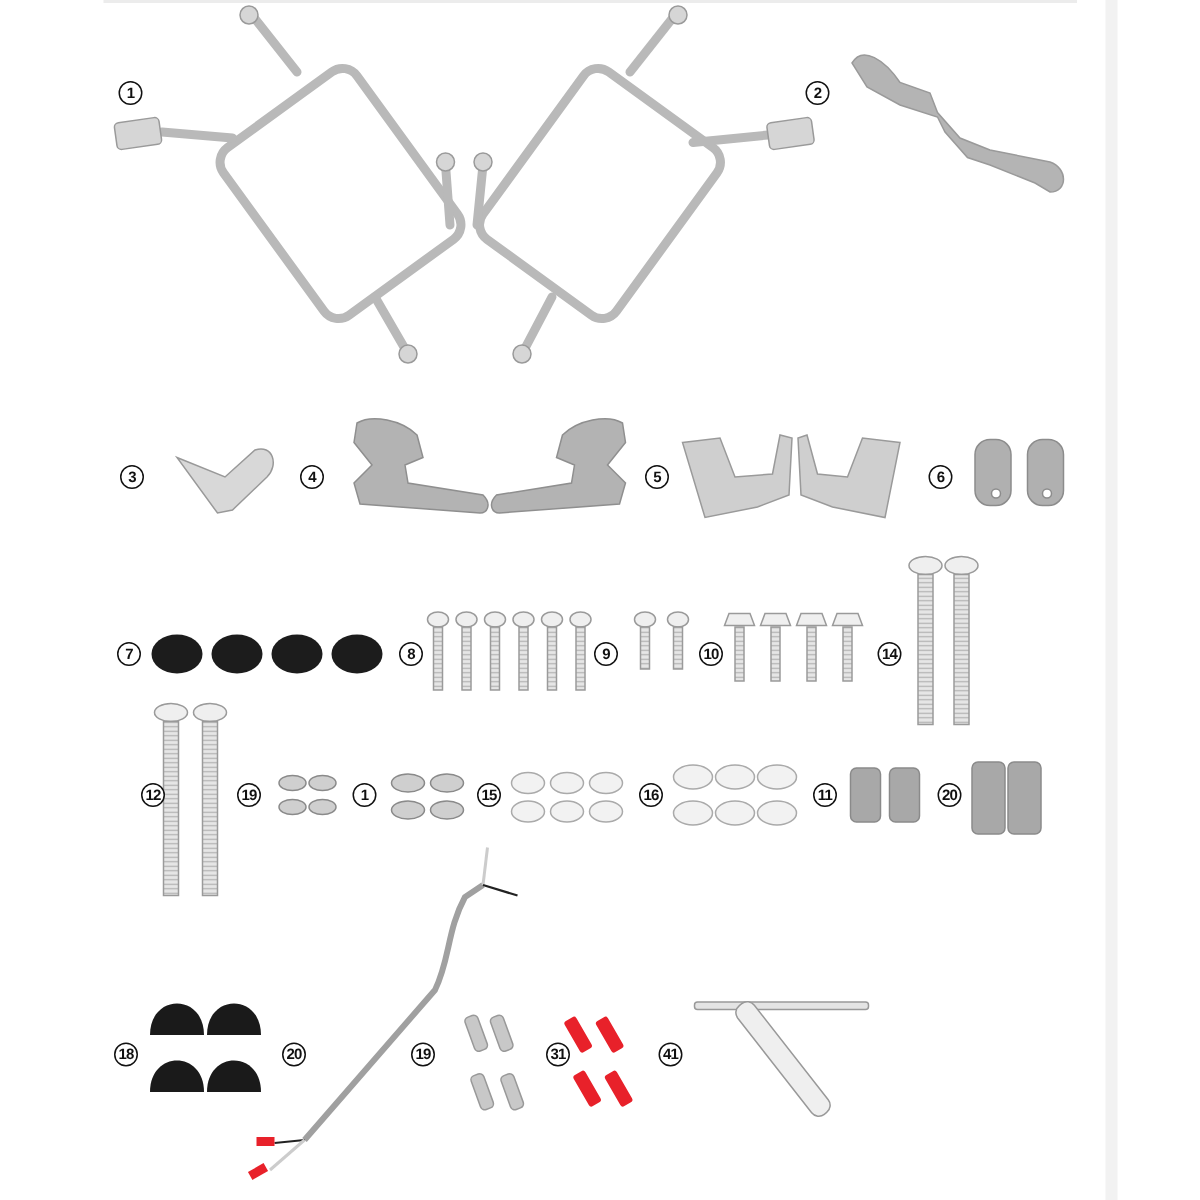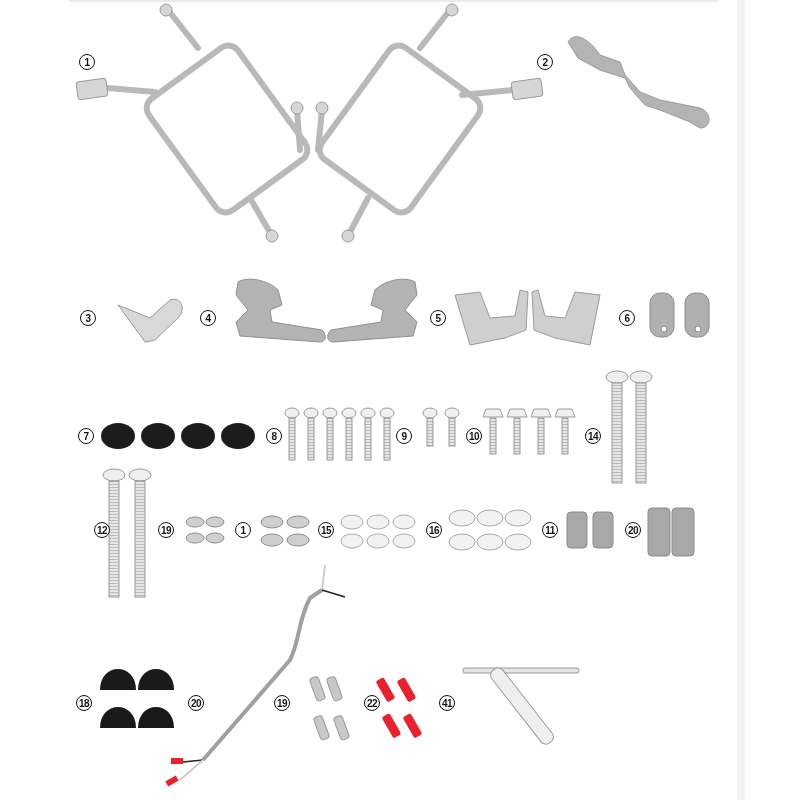--- a/index.html
+++ b/index.html
@@ -234,15 +234,15 @@
   <div class="badge" style="left:94px;top:522px">12</div>
   <div class="badge" style="left:158px;top:522px">19</div>
   <div class="badge" style="left:235px;top:522px">1</div>
   <div class="badge" style="left:318px;top:522px">15</div>
   <div class="badge" style="left:426px;top:522px">16</div>
   <div class="badge" style="left:542px;top:522px">11</div>
   <div class="badge" style="left:625px;top:522px">20</div>
   <div class="badge" style="left:76px;top:695px">18</div>
   <div class="badge" style="left:188px;top:695px">20</div>
   <div class="badge" style="left:274px;top:695px">19</div>
-  <div class="badge" style="left:364px;top:695px">22</div>
+  <div class="badge" style="left:364px;top:695px">31</div>
   <div class="badge" style="left:439px;top:695px">41</div>
 </div>
 
 </body></html>

